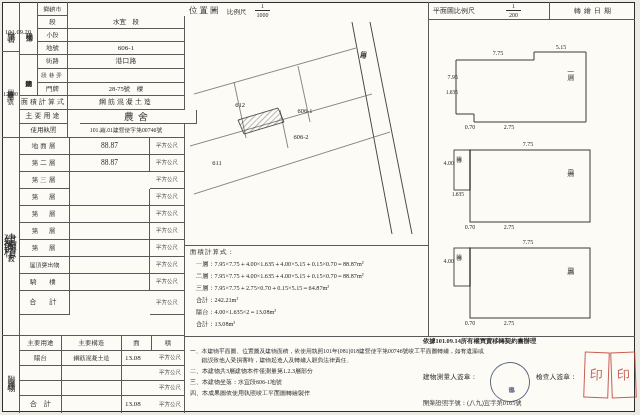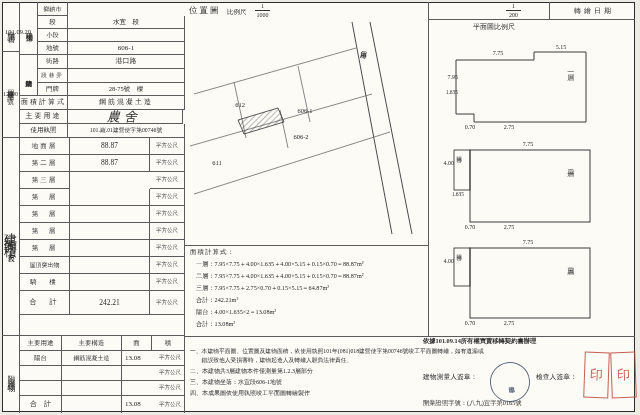--- a/index.html
+++ b/index.html
@@ -65,21 +65,21 @@
   <div class="cell" style="left:38px;top:55px;width:30px;height:14px;font-size:6.5px;">街路</div>
   <div class="cell" style="left:68px;top:55px;width:117px;height:14px;font-size:7px;">港口路</div>
   <div class="cell" style="left:38px;top:69px;width:30px;height:14px;font-size:5.5px;letter-spacing:2px;">段巷弄</div>
   <div class="cell" style="left:68px;top:69px;width:117px;height:14px;font-size:6.5px;"></div>
   <div class="cell" style="left:38px;top:83px;width:30px;height:13px;font-size:6.5px;">門牌</div>
   <div class="cell" style="left:68px;top:83px;width:117px;height:13px;font-size:6.5px;">28-75號　樓</div>
 
   <div class="cell" style="left:20px;top:96px;width:48px;height:14px;font-size:7px;letter-spacing:2px;">面積計算式</div>
   <div class="cell" style="left:68px;top:96px;width:117px;height:14px;font-size:7px;letter-spacing:2px;">鋼筋混凝土造</div>
   <div class="cell" style="left:20px;top:110px;width:48px;height:14px;font-size:7px;letter-spacing:2px;">主要用途</div>
-  <div class="cell" style="left:66px;top:110px;width:117px;height:14px;font-size:13px;letter-spacing:4px;font-style:italic;">農舍</div>
+  <div class="cell" style="left:80px;top:110px;width:117px;height:14px;font-size:10px;letter-spacing:4px;">農舍</div>
   <div class="cell" style="left:20px;top:124px;width:48px;height:14px;font-size:6.5px;">使用執照</div>
   <div class="cell" style="left:68px;top:124px;width:117px;height:14px;font-size:5.8px;">101.羅.01建營使字第00746號</div>
 
   <div class="cell" style="left:20px;top:138px;width:50px;height:17px;font-size:6.5px;letter-spacing:2px;">地面層</div>
   <div class="cell val" style="left:70px;top:138px;width:80px;height:17px;">88.87</div>
   <div class="cell unit" style="left:150px;top:138px;width:35px;height:17px;">平方公尺</div>
 
   <div class="cell" style="left:20px;top:155px;width:50px;height:17px;font-size:6.5px;letter-spacing:2px;">第二層</div>
   <div class="cell val" style="left:70px;top:155px;width:80px;height:17px;">88.87</div>
   <div class="cell unit" style="left:150px;top:155px;width:35px;height:17px;">平方公尺</div>
@@ -105,21 +105,20 @@
 
   <div class="cell" style="left:20px;top:257px;width:50px;height:17px;font-size:6px;">屋頂突出物</div>
   <div class="cell val" style="left:70px;top:257px;width:80px;height:17px;"></div>
   <div class="cell unit" style="left:150px;top:257px;width:35px;height:17px;">平方公尺</div>
 
   <div class="cell" style="left:20px;top:274px;width:50px;height:17px;font-size:6.5px;letter-spacing:3px;">騎　樓</div>
   <div class="cell val" style="left:70px;top:274px;width:80px;height:17px;"></div>
   <div class="cell unit" style="left:150px;top:274px;width:35px;height:17px;">平方公尺</div>
 
   <div class="cell" style="left:20px;top:291px;width:50px;height:24px;font-size:7px;letter-spacing:3px;">合　計</div>
-  <div class="cell val" style="left:70px;top:291px;width:80px;height:24px;">242.21</div>
   <div class="cell unit" style="left:150px;top:291px;width:35px;height:24px;">平方公尺</div>
 
   <div class="cell" style="left:20px;top:315px;width:165px;height:21px;"></div>
 
   <div class="cell" style="left:20px;top:336px;width:42px;height:15px;font-size:6.5px;">主要用途</div>
   <div class="cell" style="left:62px;top:336px;width:60px;height:15px;font-size:6.5px;">主要構造</div>
   <div class="cell" style="left:122px;top:336px;width:30px;height:15px;font-size:6.5px;">面</div>
   <div class="cell" style="left:152px;top:336px;width:33px;height:15px;font-size:6.5px;">積</div>
 
   <div class="cell" style="left:20px;top:351px;width:42px;height:15px;font-size:6.5px;">陽台</div>
@@ -153,21 +152,21 @@
   <div class="t" style="left:189px;top:6px;font-size:8.5px;letter-spacing:2px;">位置圖</div>
   <div class="t" style="left:227px;top:9px;font-size:6.5px;">比例尺</div>
   <div class="frac" style="left:255px;top:3px;">
     <span>1</span>
     <span class="bar"></span>
     <span>1000</span>
   </div>
 
   <div class="cell" style="left:428px;top:2px;width:122px;height:18px;"></div>
   <div class="cell nbr" style="left:550px;top:2px;width:85px;height:18px;"></div>
-  <div class="t" style="left:433px;top:24px;font-size:7px;margin-left:40px;">平面圖比例尺</div>
+  <div class="t" style="left:433px;top:8px;font-size:7px;">平面圖比例尺</div>
   <div class="frac" style="left:506px;top:3px;">
     <span>1</span>
     <span class="bar"></span>
     <span>200</span>
   </div>
   <div class="t" style="left:556px;top:8px;width:76px;font-size:7px;letter-spacing:3px;text-align:center;">轉繪日期</div>
 
   <div class="vl" style="left:428px;top:2px;height:334px;"></div>
   <div class="hl" style="left:185px;top:245px;width:243px;"></div>
   <div class="hl" style="left:185px;top:336px;width:450px;"></div>

